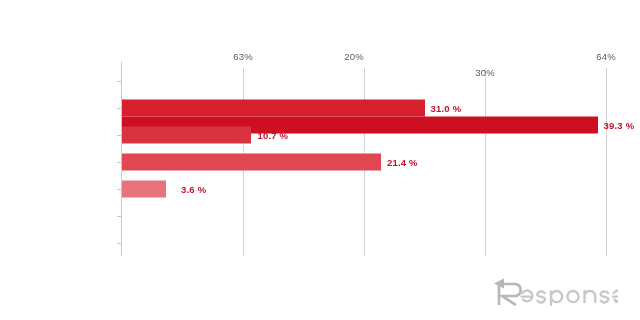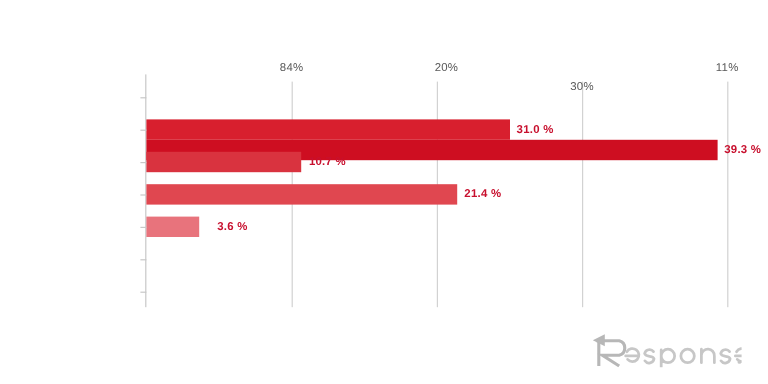--- a/index.html
+++ b/index.html
@@ -114,24 +114,24 @@
   <div id="y-axis"></div>
 
   <div id="plot-area">
     <div id="gridlines">
         <div class="gridline" style="left: 121px;"></div>
         <div class="gridline" style="left: 242px;"></div>
         <div class="gridline" style="left: 363px;"></div>
         <div class="gridline" style="left: 484px;"></div>
       </div>
     <div id="tick-labels">
-        <div class="tick-label" style="left: 121px;">84%</div>
-        <div class="tick-label" style="left: 250px;">20%</div>
+        <div class="tick-label" style="left: 121px;">63%</div>
+        <div class="tick-label" style="left: 232px;">20%</div>
         <div class="tick-label" style="left: 363px; margin-top: 16px;">30%</div>
-        <div class="tick-label" style="left: 484px;">11%</div>
+        <div class="tick-label" style="left: 484px;">64%</div>
       </div>
     <div id="rows">
         <div class="row" style="top: 0px; margin-top: 44px;">
           <div class="bar" style="width: 475.53px; background: rgb(206, 14, 33);"></div>
           <div class="value-label" style="left: 481.53px;">39.3 %</div>
         </div>
         <div class="row" style="top: 26.85px;">
           <div class="bar" style="width: 302.5px; background: rgb(216, 31, 46);"></div>
           <div class="value-label" style="left: 308.5px;">31.0 %</div>
         </div>

